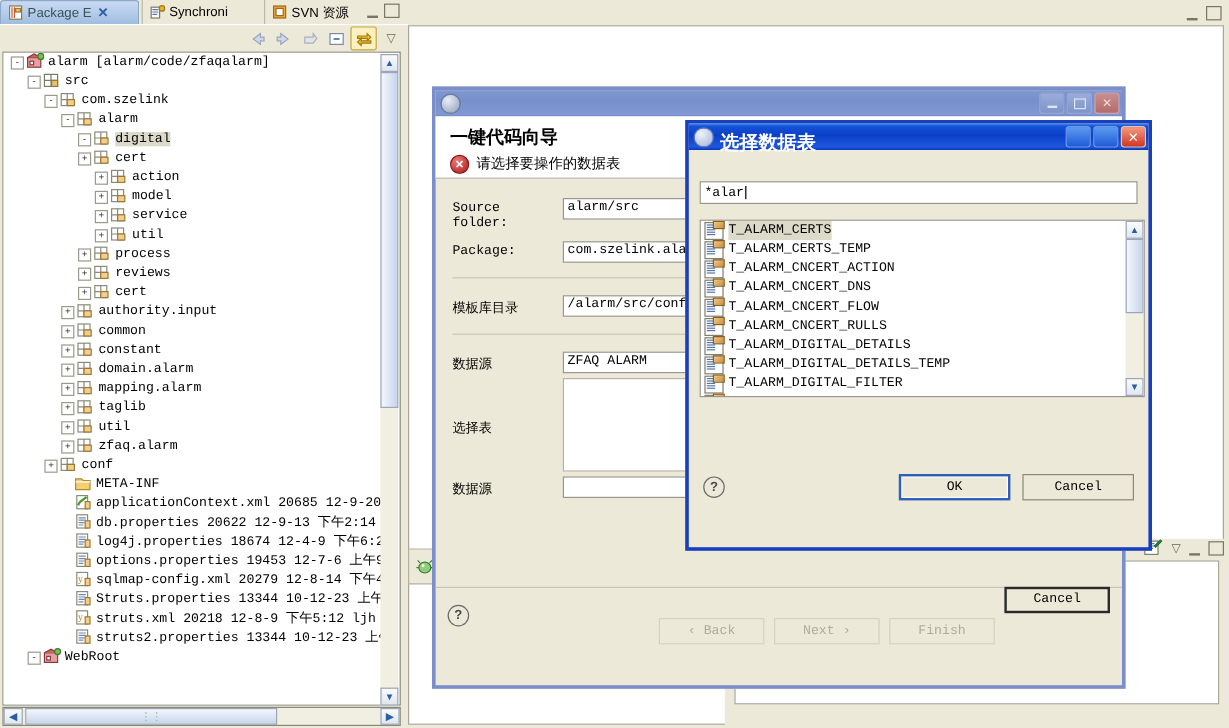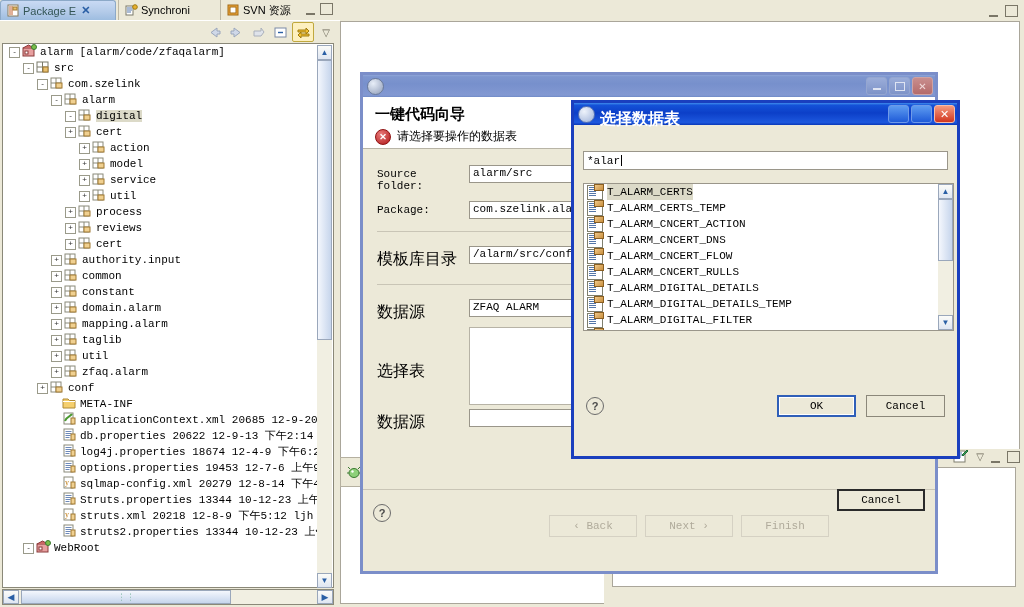--- a/index.html
+++ b/index.html
@@ -99,21 +99,21 @@
   #wiz-header{background:#fff;border-bottom:1px solid #b8b4a6;padding:8px 12px 8px 12px;height:52px;box-sizing:border-box;}
   #wiz-h1{font-size:15px;font-weight:bold;color:#000;margin-bottom:4px;}
   #wiz-sub{display:flex;align-items:center;gap:6px;font-size:12px;color:#000;}
   .err-ico{width:14px;height:14px;border-radius:50%;background:radial-gradient(circle at 35% 30%,#e87a7a,#b01818);
     color:#fff;font-size:9px;font-weight:bold;display:flex;align-items:center;justify-content:center;
     border:1px solid #8f1010;}
 
   #wiz-body{position:relative;height:386px;padding:16px 14px 0 14px;box-sizing:border-box;}
   .frow{display:flex;align-items:flex-start;margin-bottom:9px;}
   .flabel{width:92px;font-size:11px;color:#000;padding-top:3px;font-family:Liberation Mono, monospace;}
-  .flabel.cjk{font-family:"Liberation Sans",sans-serif;font-size:16px;}
+  .flabel.cjk{font-family:"Liberation Sans",sans-serif;font-size:11px;}
   .finput{flex:1;height:18px;background:#fff;border:1px solid #9a968a;box-sizing:border-box;
     font-family:"Liberation Mono",monospace;font-size:11px;padding:1px 3px;color:#000;overflow:hidden;white-space:nowrap;}
   .fbox{flex:1;height:78px;background:#fff;border:1px solid #b7b3a6;box-sizing:border-box;}
   .hsep{height:1px;background:#c9c5b6;margin:12px 0 14px 0;}
 
   #wiz-foot{position:absolute;left:0;bottom:0;width:100%;height:46px;border-top:1px solid #c9c5b6;
     box-sizing:border-box;display:flex;align-items:center;padding:0 10px;}
   .help-ico{width:16px;height:16px;border-radius:50%;border:1px solid #6b6b6b;color:#4a4a4a;
     display:flex;align-items:center;justify-content:center;font-size:11px;font-weight:bold;background:#ece9d8;}
   .btnrow{margin-left:auto;display:flex;gap:8px;}
@@ -151,21 +151,21 @@
     background:#fff;border:1px solid #7f7f6e;}
   .litem .tbl-ico:before{content:"";position:absolute;left:1px;top:1px;width:7px;height:1px;
     background:#5577aa;box-shadow:0 2px 0 #5577aa,0 4px 0 #5577aa,0 6px 0 #5577aa,0 8px 0 #5577aa;}
   .litem .tbl-ico:after{content:"";position:absolute;right:-2px;top:-2px;width:8px;height:5px;
     background:linear-gradient(135deg,#f0c98a,#c98f3e);border:1px solid #8a5f22;}
   .litem .ltext{}
   .litem.sel .ltext{background:#dcdac8;}
   #list-vs{position:absolute;right:0;top:0;width:15px;height:146px;background:#f1efe2;}
 
   #sel-foot{position:absolute;left:0;bottom:0;width:100%;height:48px;display:flex;align-items:center;padding:0 12px;box-sizing:border-box;}
-  .sfbtn{width:79px;height:22px;box-sizing:border-box;font-size:11px;font-family:"Liberation Mono",monospace;
+  .sfbtn{width:93px;height:22px;box-sizing:border-box;font-size:11px;font-family:"Liberation Mono",monospace;
     display:flex;align-items:center;justify-content:center;background:#ece9d8;border:1px solid #8b877a;color:#000;}
   .sfbtn.default{border:2px solid #2f5fb8;box-shadow:inset 0 0 0 1px #fff;}
 </style>
 </head>
 <body>
 
 <div id="workbench">
 
   <div id="editor-area">
     <div id="editor-tabtop">

